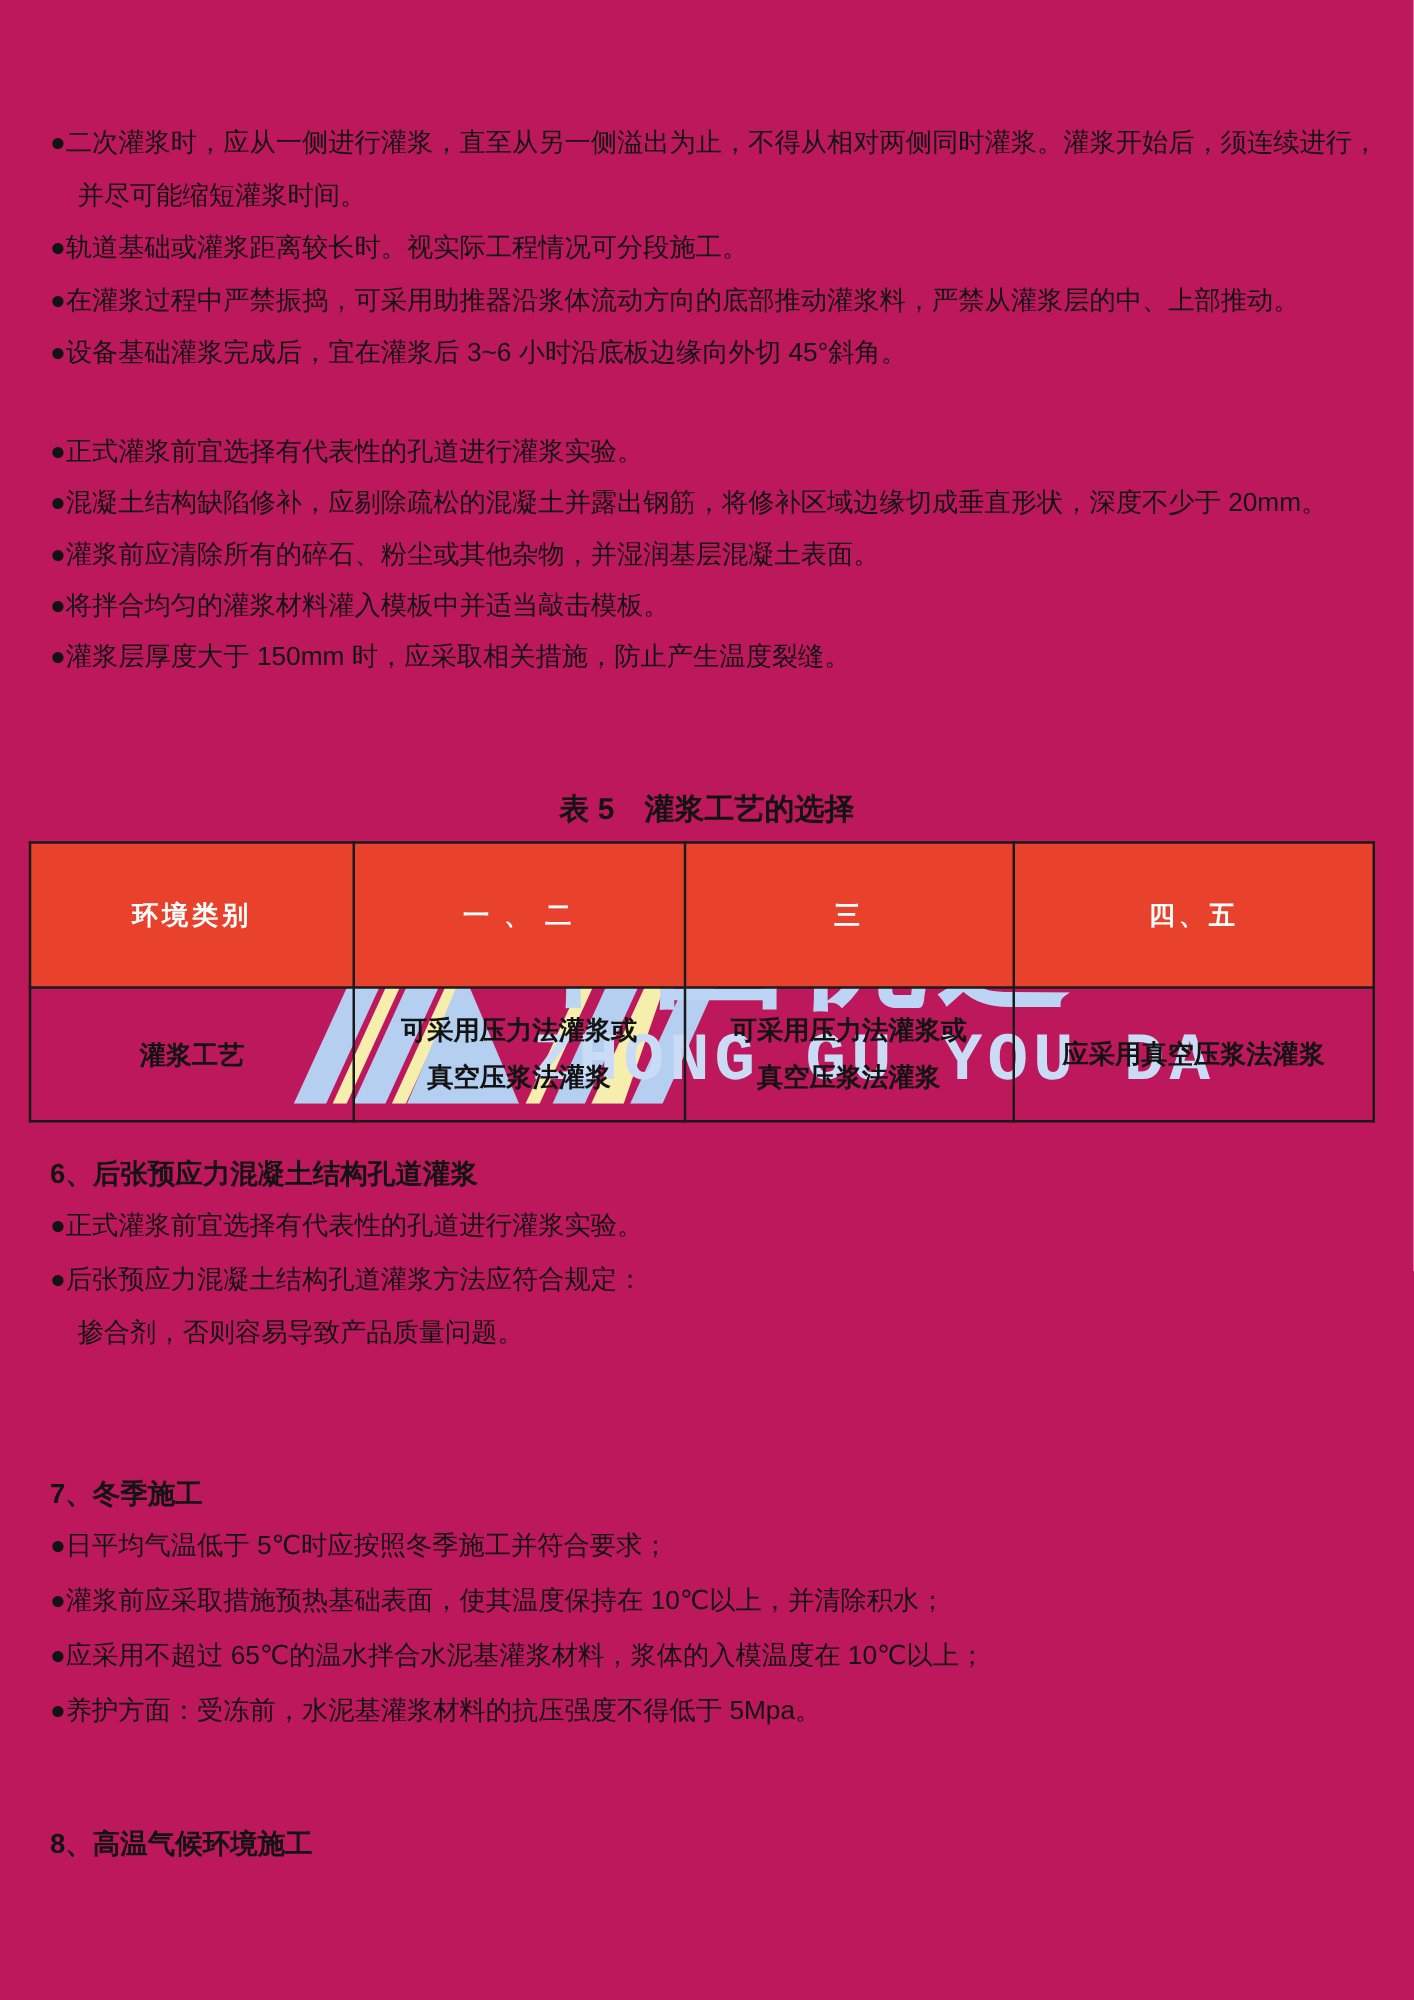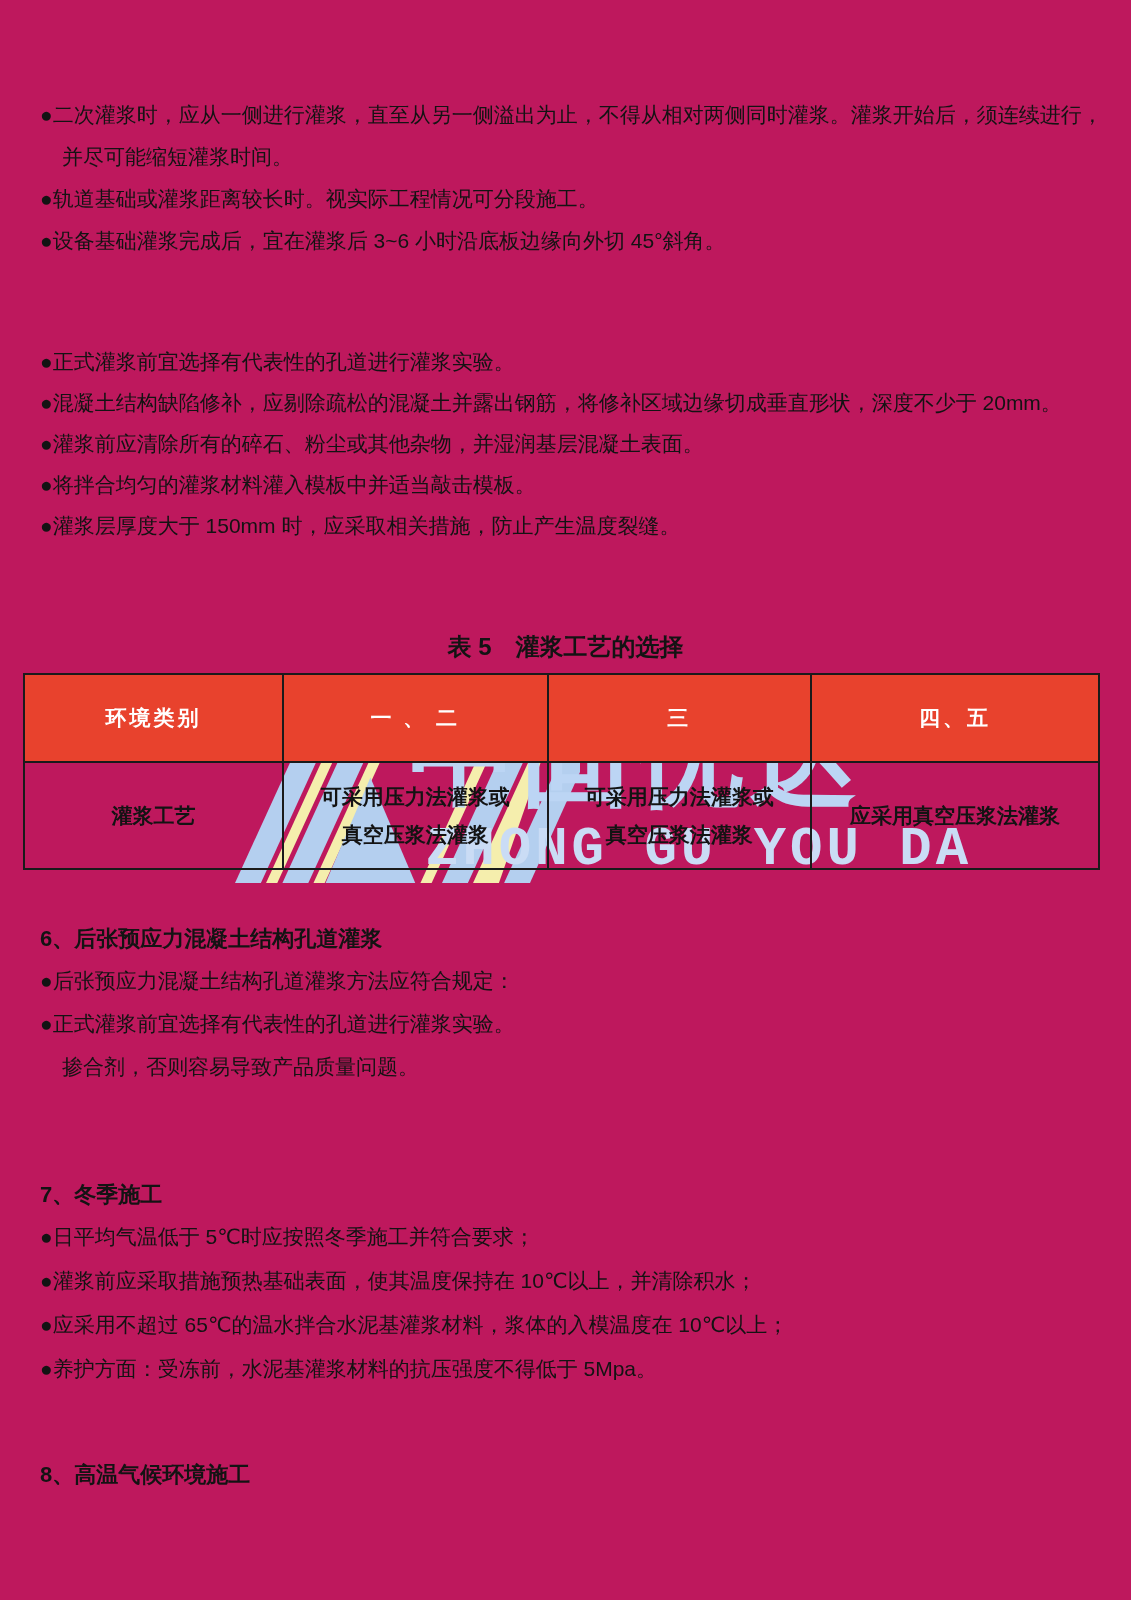--- a/index.html
+++ b/index.html
@@ -31,21 +31,21 @@
   #sec5 .line{margin-bottom:15px;}
 
   #ttitle{position:absolute;top:631px;left:0;right:0;text-align:center;
     font-size:24px;font-weight:700;}
 
   #twrap{position:absolute;top:673px;left:23px;width:1077px;height:195px;}
   #twrap table{width:100%;border-collapse:collapse;table-layout:fixed;
     position:relative;z-index:1;}
   #twrap th{background:var(--header-bg);color:var(--header-text);
     font-size:21px;font-weight:700;height:82px;border:2px solid var(--border);
-    letter-spacing:3px;text-align:center;padding:2px;}
+    letter-spacing:3px;text-align:center;padding:16px;}
   #twrap td{height:105px;border:2px solid var(--border);text-align:center;
     font-size:21px;font-weight:700;background:transparent;padding:0;
     vertical-align:middle;}
   #twrap td .l{line-height:30px;}
   #twrap td .l2{margin-top:8px;}
 
   .wm{position:absolute;inset:0;z-index:0;pointer-events:none;font-family:Liberation Mono, monospace;}
   .wm-cn{position:absolute;left:385px;top:37px;font-size:110px;line-height:110px;
     font-weight:700;color:var(--wm-blue-text);letter-spacing:3px;white-space:nowrap;}
   .wm-en{position:absolute;left:403px;top:157px;font-size:54px;line-height:40px;
@@ -64,20 +64,21 @@
 </style>
 </head>
 <body>
 
 <div class="doc">
 
   <section class="abs" id="intro">
     <p class="line">●二次灌浆时，应从一侧进行灌浆，直至从另一侧溢出为止，不得从相对两侧同时灌浆。灌浆开始后，须连续进行，</p>
     <p class="line cont">并尽可能缩短灌浆时间。</p>
     <p class="line">●轨道基础或灌浆距离较长时。视实际工程情况可分段施工。</p>
+    <p class="line">●在灌浆过程中严禁振捣，可采用助推器沿浆体流动方向的底部推动灌浆料，严禁从灌浆层的中、上部推动。</p>
     <p class="line">●设备基础灌浆完成后，宜在灌浆后 3~6 小时沿底板边缘向外切 45°斜角。</p>
   </section>
 
   <section class="abs" id="sec5">
     <div class="lines">
       <p class="line">●正式灌浆前宜选择有代表性的孔道进行灌浆实验。</p>
       <p class="line">●混凝土结构缺陷修补，应剔除疏松的混凝土并露出钢筋，将修补区域边缘切成垂直形状，深度不少于 20mm。</p>
       <p class="line">●灌浆前应清除所有的碎石、粉尘或其他杂物，并湿润基层混凝土表面。</p>
       <p class="line">●将拌合均匀的灌浆材料灌入模板中并适当敲击模板。</p>
       <p class="line">●灌浆层厚度大于 150mm 时，应采取相关措施，防止产生温度裂缝。</p>
@@ -133,22 +134,22 @@
             <div class="l">应采用真空压浆法灌浆</div>
           </td>
         </tr>
       </tbody>
     </table>
   </div>
 
   <section class="abs" id="sec6">
     <p class="h">6、后张预应力混凝土结构孔道灌浆</p>
     <div class="lines">
+      <p class="line">●正式灌浆前宜选择有代表性的孔道进行灌浆实验。</p>
       <p class="line">●后张预应力混凝土结构孔道灌浆方法应符合规定：</p>
-      <p class="line">●正式灌浆前宜选择有代表性的孔道进行灌浆实验。</p>
       <p class="line cont">掺合剂，否则容易导致产品质量问题。</p>
     </div>
   </section>
 
   <section class="abs" id="sec7">
     <p class="h">7、冬季施工</p>
     <div class="lines">
       <p class="line">●日平均气温低于 5℃时应按照冬季施工并符合要求；</p>
       <p class="line">●灌浆前应采取措施预热基础表面，使其温度保持在 10℃以上，并清除积水；</p>
       <p class="line">●应采用不超过 65℃的温水拌合水泥基灌浆材料，浆体的入模温度在 10℃以上；</p>

